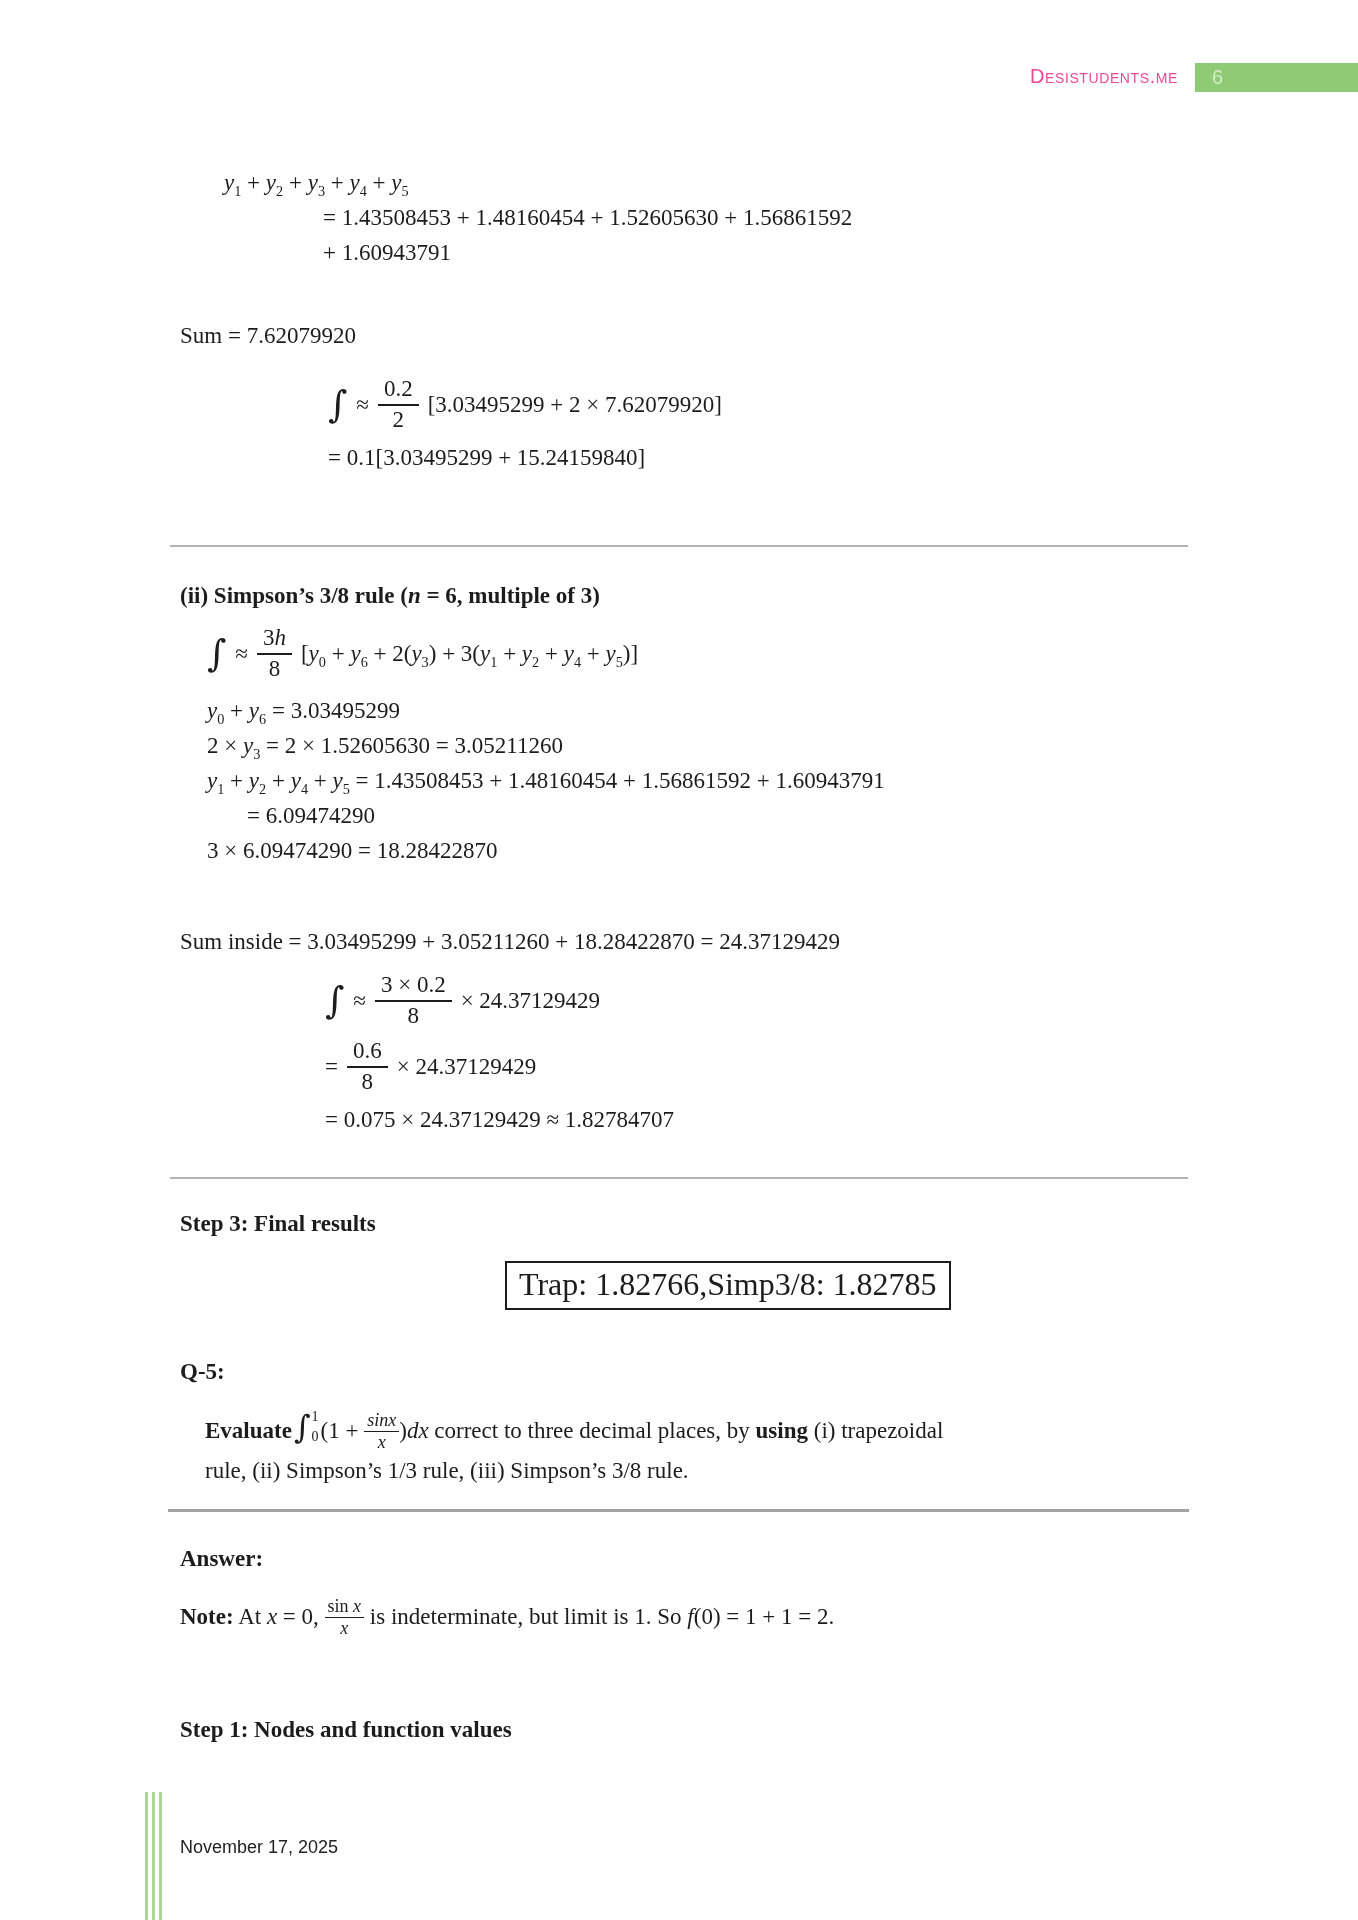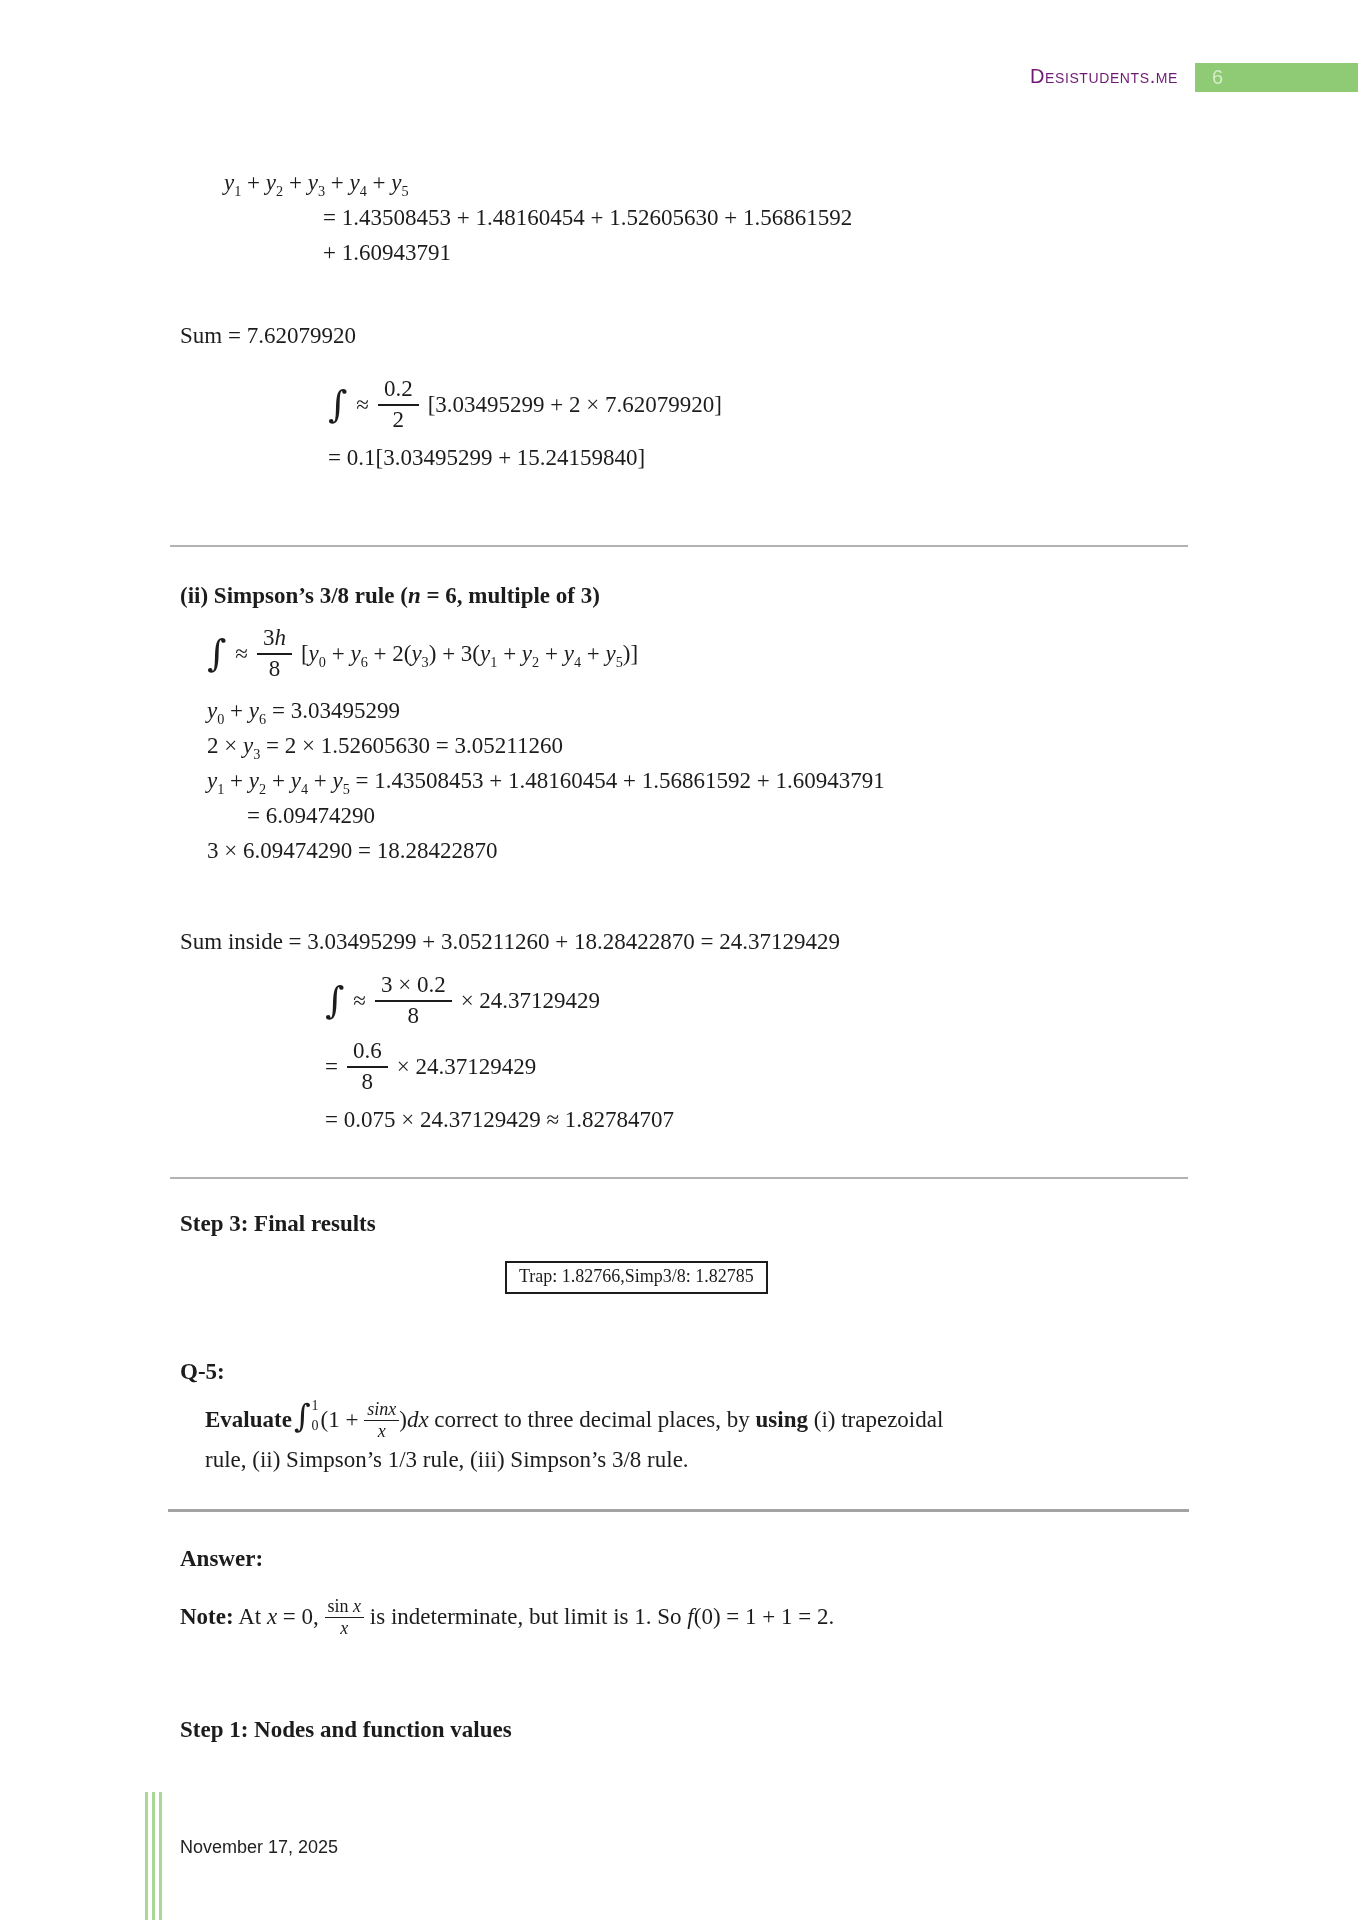--- a/index.html
+++ b/index.html
@@ -1,21 +1,21 @@
 <!DOCTYPE html>
 <html><head>
 <meta charset="utf-8">
 <style>
   html,body{margin:0;padding:0;background:#ffffff;}
   .page{position:relative;width:1358px;height:1920px;background:#ffffff;
         font-family:"Liberation Serif","DejaVu Serif",serif;color:#1c1c1c;overflow:hidden;}
 
   
   .site-title{position:absolute;top:64px;right:180px;font-family:"Liberation Sans",sans-serif;
-              font-size:20px;font-variant:small-caps;letter-spacing:0.6px;color:#701a75;line-height:24px;}
+              font-size:20px;font-variant:small-caps;letter-spacing:0.6px;color:#ec4899;line-height:24px;}
   .page-badge{position:absolute;top:63px;left:1195px;right:0;height:29px;background:#8fca74;
               display:flex;align-items:center;}
   .page-num{margin-left:17px;font-family:"Liberation Sans",sans-serif;font-size:20px;color:#d5ecc9;}
 
   
   .math{font-size:23px;}
   .bold{font-weight:700;}
   sub{font-size:0.62em;line-height:0;}
   .mrow{display:flex;align-items:center;gap:9px;white-space:nowrap;}
   .mline{line-height:36px;margin-top:6px;white-space:nowrap;}
@@ -44,24 +44,24 @@
   .s38-head{position:absolute;left:180px;top:581px;line-height:30px;white-space:nowrap;}
   .s38-block{position:absolute;left:207px;top:625px;}
   .s38-block .formula{margin-bottom:10px;}
   .s38-block .wline{line-height:35px;margin-top:0;white-space:nowrap;}
   .s38-block .indent{margin-left:40px;}
   .sum-inside{position:absolute;left:180px;top:926px;line-height:32px;white-space:nowrap;}
   .s38-int{position:absolute;left:325px;top:972px;}
   .s38-int .mrow2{margin-top:8px;}
   .step3-head{position:absolute;left:180px;top:1209px;line-height:30px;white-space:nowrap;}
   .result-box{position:absolute;left:505px;top:1261px;display:inline-block;border:2px solid #1c1c1c;
-              padding:3px 12px 5px;font-size:18px;white-space:nowrap;}
+              padding:3px 12px 5px;font-size:32px;white-space:nowrap;}
   .q5-label{position:absolute;left:180px;top:1356px;line-height:32px;}
   .q5-text{position:absolute;left:205px;top:1398px;width:1010px;}
-  .q5-text .line1{line-height:44px;white-space:nowrap;}
+  .q5-text .line1{line-height:44px;white-space:nowrap;margin-top:11px;}
   .q5-text .line2{line-height:36px;white-space:nowrap;}
   .answer-head{position:absolute;left:180px;top:1543px;line-height:32px;}
   .note-line{position:absolute;left:180px;top:1592px;line-height:50px;white-space:nowrap;}
   .choose-line{position:absolute;left:180px;top:1662px;line-height:34px;white-space:nowrap;}
   .step1-head{position:absolute;left:180px;top:1714px;line-height:32px;white-space:nowrap;}
 
   
   .footer-bars{position:absolute;left:145px;top:1792px;height:128px;display:flex;gap:4px;}
   .footer-bars .bar{width:3px;background:#a9d795;}
   .footer-date{position:absolute;left:180px;top:1833px;font-family:"Liberation Sans",sans-serif;

